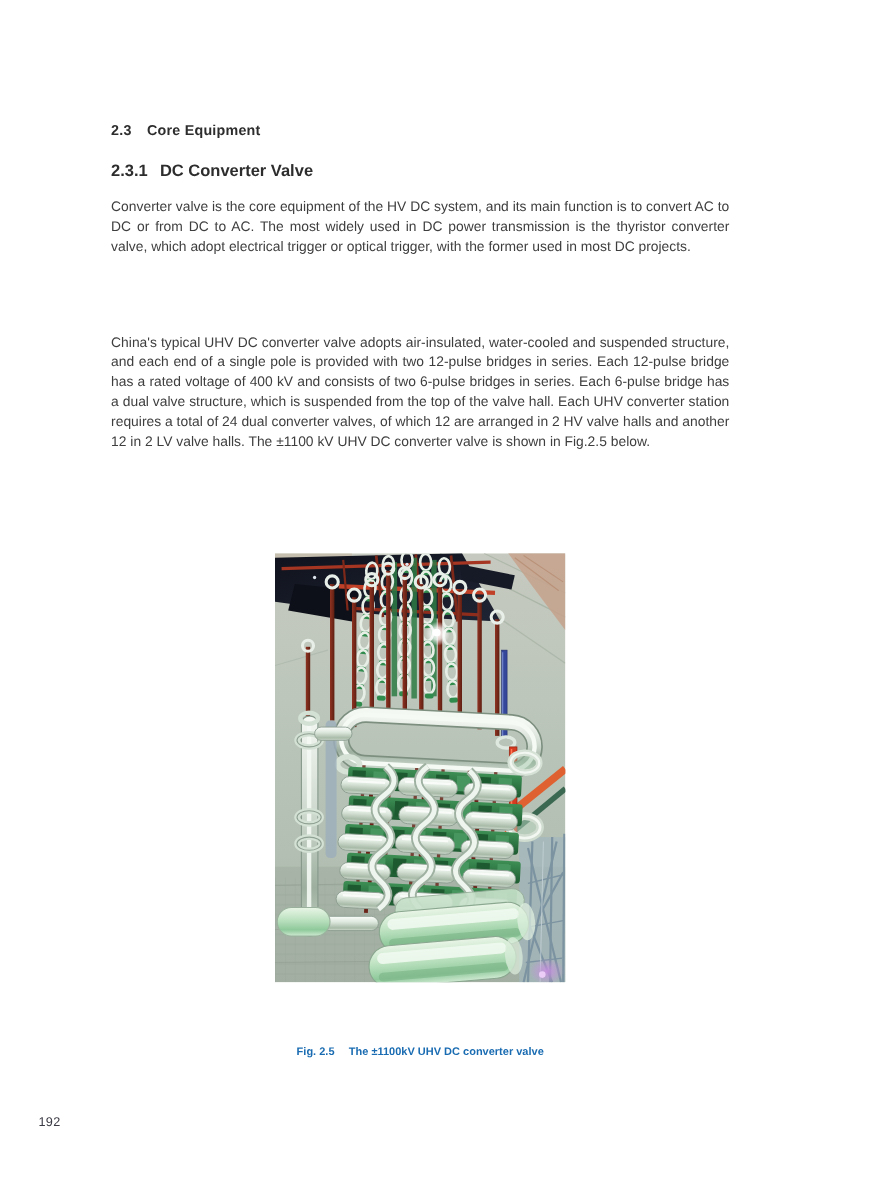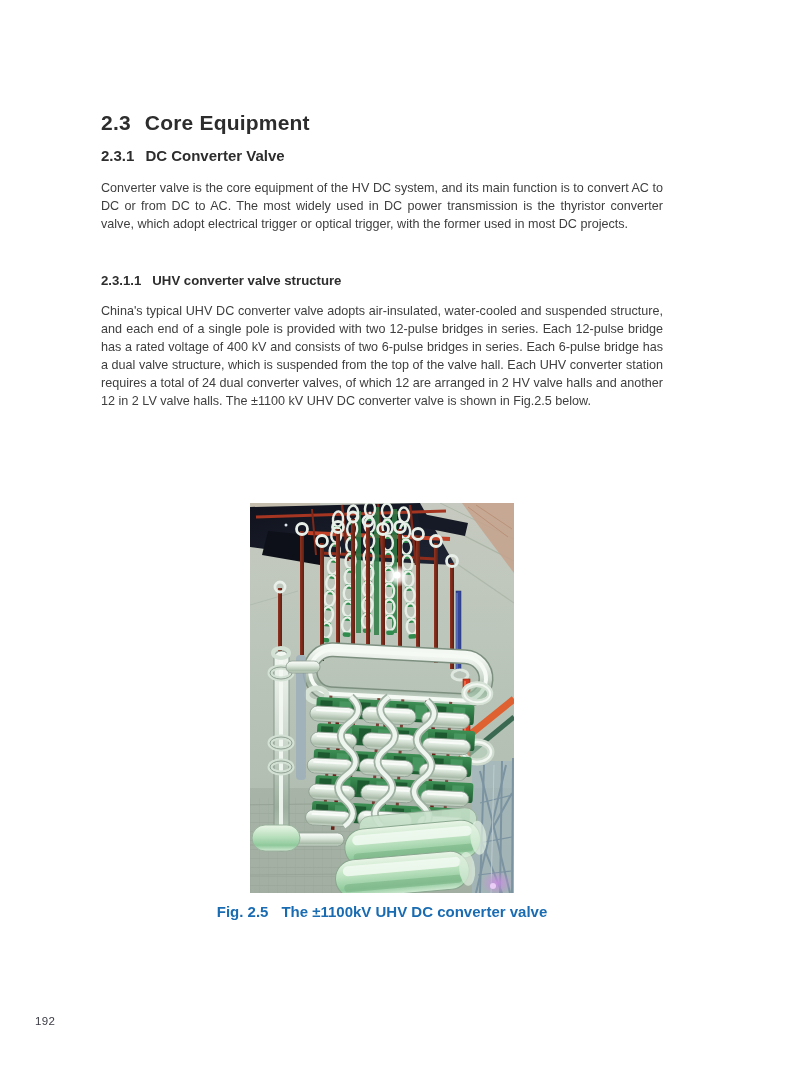--- a/index.html
+++ b/index.html
@@ -1,46 +1,45 @@
 <!DOCTYPE html>
 <html><head>
 <meta charset="utf-8">
 <style>
   html,body{margin:0;padding:0;background:#ffffff;}
   .page{position:relative;width:793px;height:1077px;background:#ffffff;
         font-family:"Liberation Sans", sans-serif;overflow:hidden;}
   h1,h2,h3,p,figure{margin:0;padding:0;}
-  .h1{position:absolute;left:101px;top:111px;font-size:21px;font-weight:bold;color:#2d2d2d;letter-spacing:.2px;}
+  .h1{position:absolute;left:101px;top:111px;font-size:13px;font-weight:bold;color:#2d2d2d;letter-spacing:.2px;}
   .h2{position:absolute;left:101px;top:147px;font-size:15px;font-weight:bold;color:#2d2d2d;}
   .h3{position:absolute;left:101px;top:273px;font-size:13.2px;font-weight:bold;color:#2d2d2d;}
   .num1{display:inline-block;margin-right:14px;}
   .num2{display:inline-block;margin-right:11px;}
   .body{position:absolute;left:101px;width:562px;font-size:12.6px;line-height:18px;
         color:#3e3e3e;text-align:justify;}
   .p1{top:179px;}
   .p2{top:302px;}
   .figure{position:absolute;left:250px;top:503px;width:264px;height:390px;}
   .figure svg{display:block;}
-  .caption{position:absolute;left:101px;top:903px;width:562px;text-align:center;
-           color:#1a6cb2;font-weight:bold;font-size:15px;}
+  .caption{position:absolute;left:101px;top:951px;width:562px;text-align:center;
+           color:#1a6cb2;font-weight:bold;font-size:10px;}
   .cap-label{display:inline-block;margin-right:13px;}
   .pageno{position:absolute;left:35px;top:1015px;font-size:11.5px;color:#3a3a44;letter-spacing:.3px;}
 </style>
 </head>
 <body>
 
 <div class="page">
 
   <h1 class="h1"><span class="num1">2.3</span><span>Core Equipment</span></h1>
 
   <h2 class="h2"><span class="num2">2.3.1</span><span>DC Converter Valve</span></h2>
 
   <p class="body p1">Converter valve is the core equipment of the HV DC system, and its main function is to convert AC to DC or from DC to AC. The most widely used in DC power transmission is the thyristor converter valve, which adopt electrical trigger or optical trigger, with the former used in most DC projects.</p>
 
-  <h3 class="h3"><span class="num2">2.3.1.1</span><span>UHV converter valve structure</span></h3>
 
   <p class="body p2">China's typical UHV DC converter valve adopts air-insulated, water-cooled and suspended structure, and each end of a single pole is provided with two 12-pulse bridges in series. Each 12-pulse bridge has a rated voltage of 400 kV and consists of two 6-pulse bridges in series. Each 6-pulse bridge has a dual valve structure, which is suspended from the top of the valve hall. Each UHV converter station requires a total of 24 dual converter valves, of which 12 are arranged in 2 HV valve halls and another 12 in 2 LV valve halls. The ±1100 kV UHV DC converter valve is shown in Fig.2.5 below.</p>
 
   <figure class="figure">
     <div role="img" aria-label="Photograph of the ±1100 kV UHV DC converter valve suspended from the valve hall ceiling">
       <svg width="264" height="390" viewBox="0 0 264 390" xmlns="http://www.w3.org/2000/svg">
         <defs>
           <linearGradient id="bgg" x1="0" y1="0" x2="0" y2="1">
             <stop offset="0" stop-color="#c6c9bf"></stop>
               <stop offset="0.35" stop-color="#bcc6bb"></stop>

